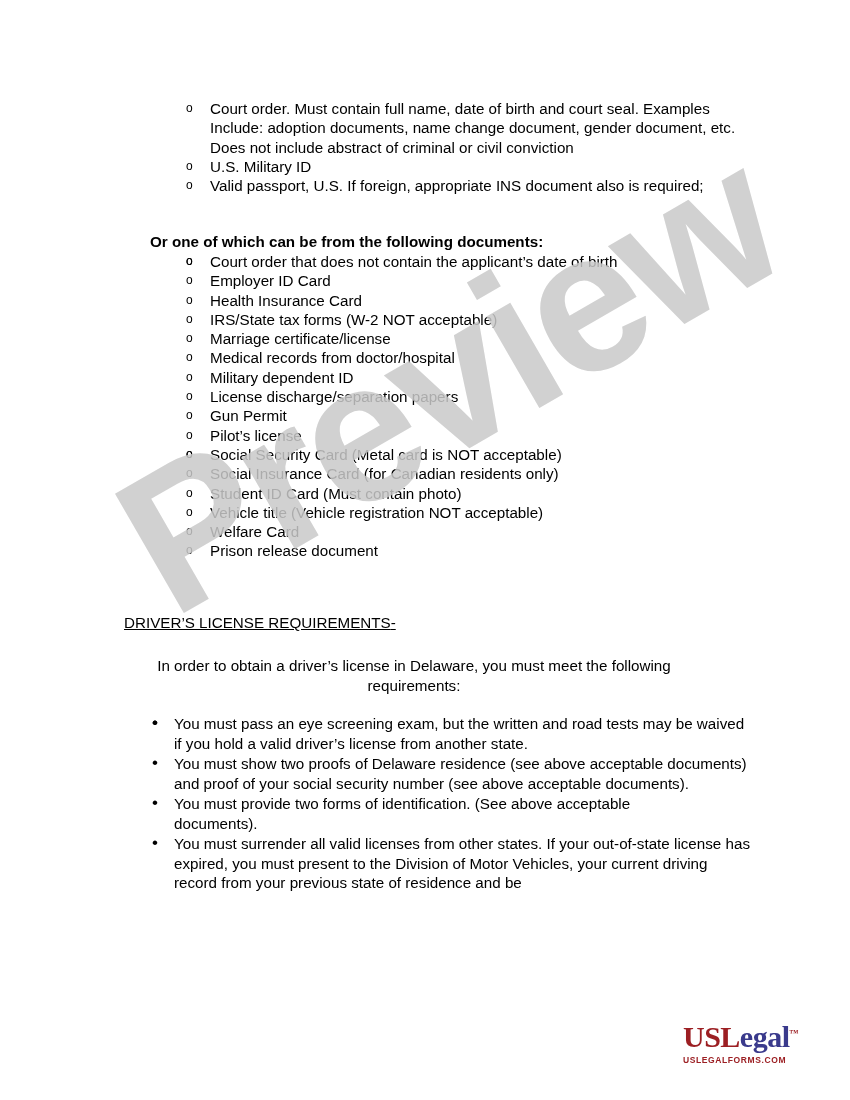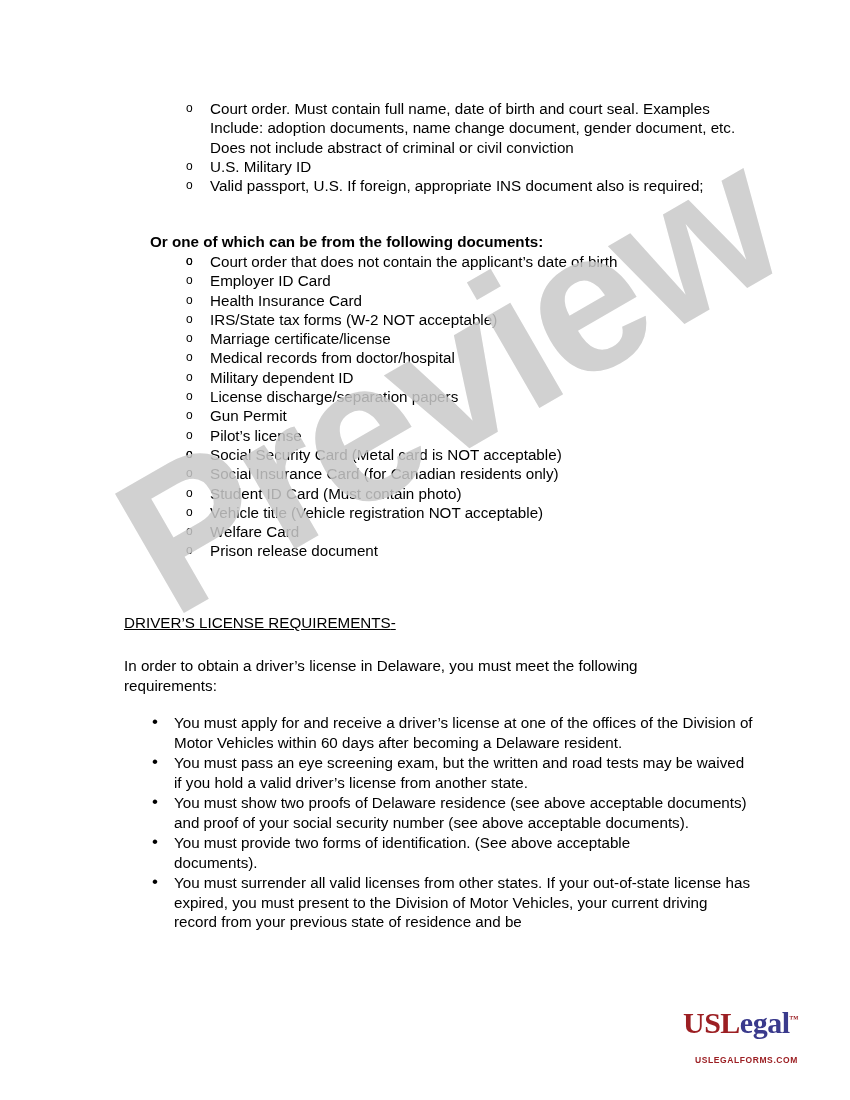--- a/index.html
+++ b/index.html
@@ -129,21 +129,21 @@
     font-size: 15.2px;
     line-height: 19.5px;
     width: 600px;
   }
 
   
   .logo {
     position: absolute;
     right: 52px;
     bottom: 35px;
-    text-align: right;
+    text-align: left;
     z-index: 6;
   }
   .logo-main {
     font-family: "Liberation Serif", serif;
     font-size: 30px;
     font-weight: bold;
     color: #9c1f23;
     letter-spacing: -0.5px;
     line-height: 1;
     white-space: nowrap;
@@ -153,21 +153,21 @@
   }
   .logo-main .legal {
     color: #3a3a8c;
   }
   .logo-tm {
     font-size: 9px;
     vertical-align: super;
     color: #9c1f23;
   }
   .logo-sub {
-    margin-top: 17px;
+    margin-top: 3px;
     font-family: "Liberation Sans", sans-serif;
     font-size: 8.5px;
     font-weight: bold;
     color: #9c1f23;
     letter-spacing: 0.6px;
     white-space: nowrap;
   }
 </style>
 </head>
 <body>
@@ -219,27 +219,26 @@
         <li><span class="marker">o</span><span>Vehicle title (Vehicle registration NOT acceptable)</span></li>
         <li><span class="marker">o</span><span>Welfare Card</span></li>
         <li><span class="marker">o</span><span>Prison release document</span></li>
       </ul>
     </div>
 
     <div class="heading-underline" style="left:124px; top:613px;">
       <span>DRIVER’S LICENSE REQUIREMENTS</span><span class="tail">-</span>
     </div>
 
-    <div class="para" style="left:124px; top:656px; width:580px;">In order to obtain a driver’s license in Delaware, you must meet the following requirements:</div>
+    <div class="para" style="left:124px; top:656px; width:580px;text-align:center;">In order to obtain a driver’s license in Delaware, you must meet the following requirements:</div>
 
     <div class="list-block" style="left:146px; top:713px; width:600px;">
       <ul class="disc">
         <li style="width:580px; margin-bottom:1px;">
           <span class="marker">•</span>
-          <span>You must apply for and receive a driver’s license at one of the offices of the Division of Motor Vehicles within 60 days after becoming a Delaware resident.</span>
         </li>
         <li style="width:580px; margin-bottom:1px;">
           <span class="marker">•</span>
           <span>You must pass an eye screening exam, but the written and road tests may be waived if you hold a valid driver’s license from another state.</span>
         </li>
         <li style="width:575px; margin-bottom:1px;">
           <span class="marker">•</span>
           <span>You must show two proofs of Delaware residence (see above acceptable documents) and proof of your social security number (see above acceptable documents).</span>
         </li>
         <li style="width:530px; margin-bottom:1px;">

